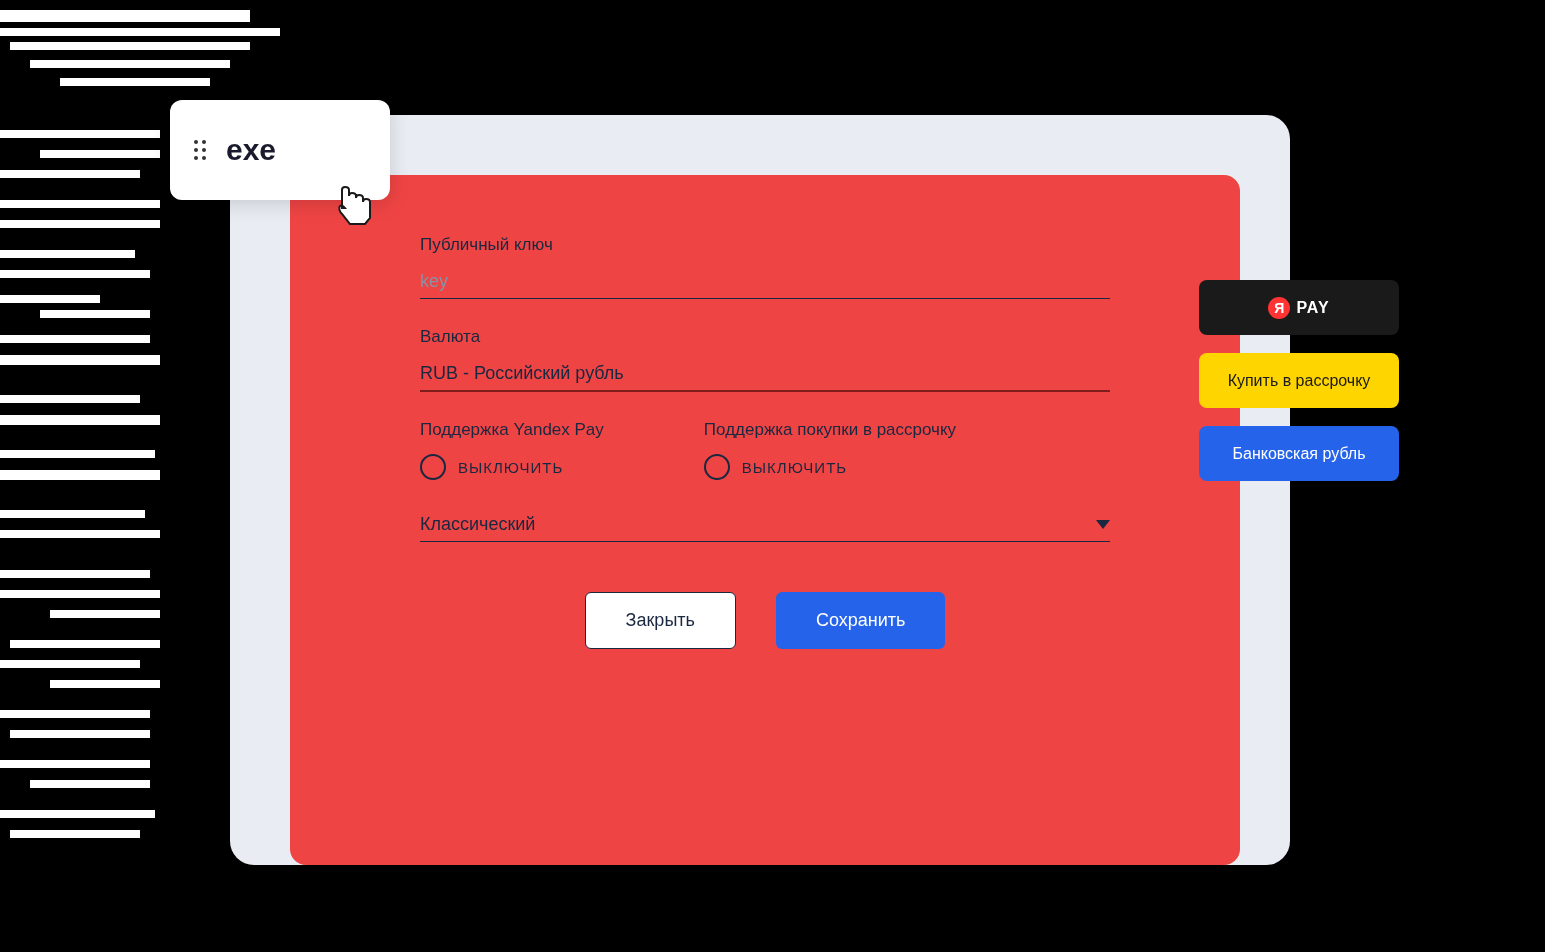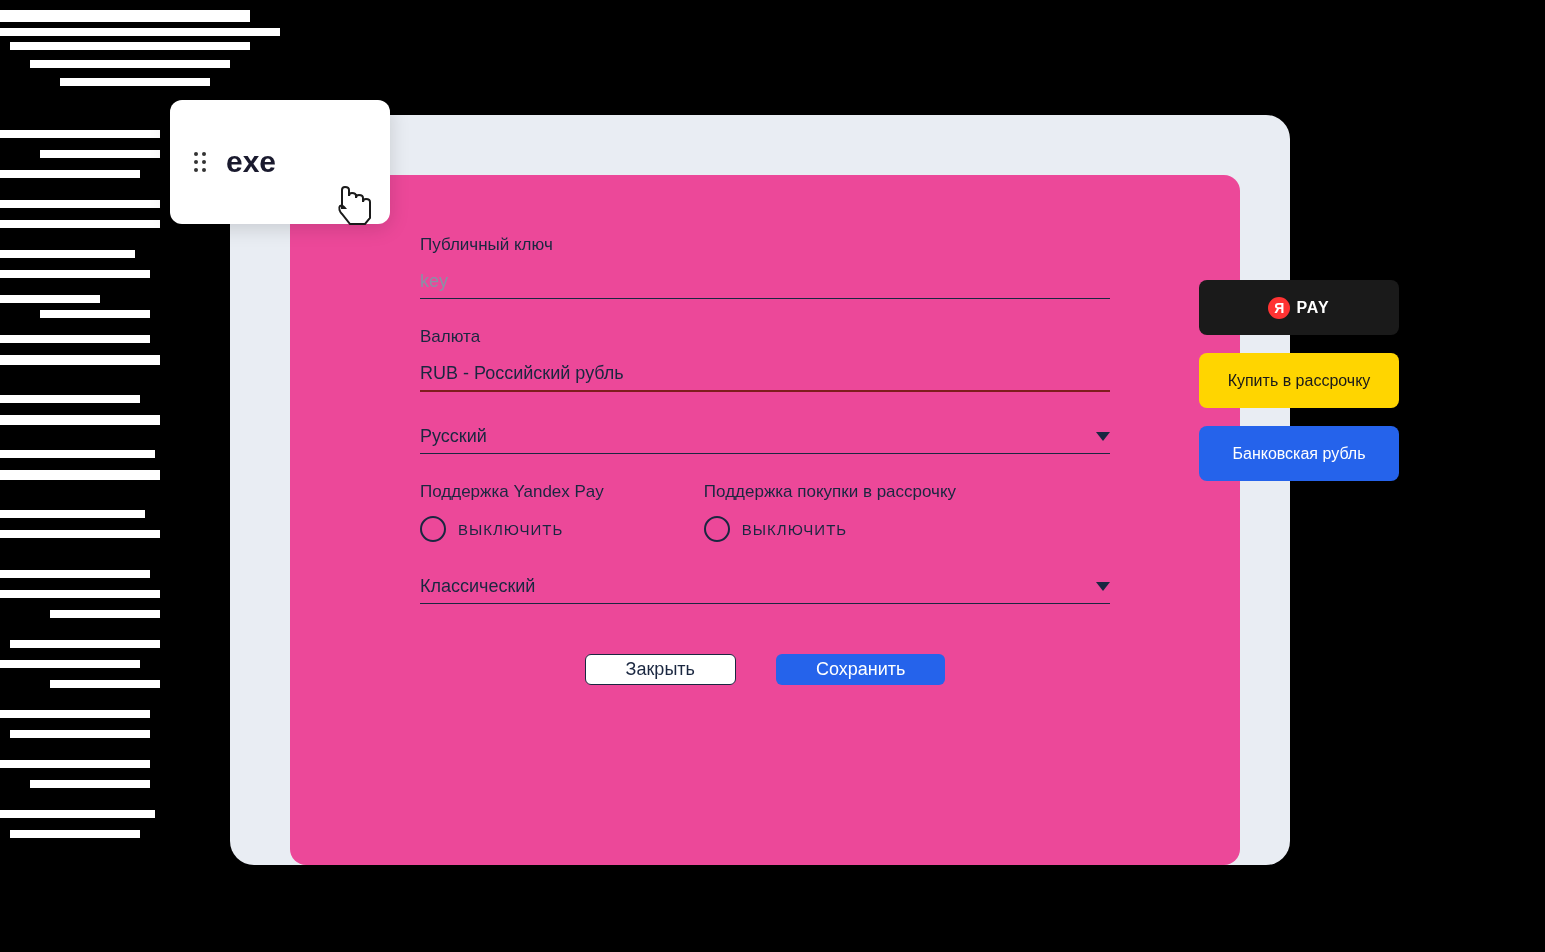--- a/index.html
+++ b/index.html
@@ -15,21 +15,21 @@
   height: 952px;
   position: relative;
   overflow: hidden;
 }
 
 .exe-card {
   position: absolute;
   top: 100px;
   left: 170px;
   width: 220px;
-  height: 124px;
+  height: 100px;
   background: #fff;
   border-radius: 12px;
   box-shadow: 0 4px 20px rgba(0,0,0,0.15);
   display: flex;
   align-items: center;
   padding: 0 24px;
   z-index: 10;
 }
 
 .exe-dots {
@@ -72,21 +72,21 @@
   border-radius: 24px;
   z-index: 2;
 }
 
 .form-panel {
   position: absolute;
   top: 175px;
   left: 290px;
   width: 950px;
   height: 690px;
-  background: #ec4899;
+  background: #ef4444;
   border-radius: 16px;
   z-index: 3;
 }
 
 .form-content {
   padding: 60px 130px 40px 130px;
 }
 
 .field-group {
   margin-bottom: 28px;
@@ -183,21 +183,21 @@
 }
 
 .button-row {
   display: flex;
   justify-content: center;
   gap: 40px;
   margin-top: 50px;
 }
 
 .btn {
-  padding: 4px 40px;
+  padding: 17px 40px;
   font-size: 18px;
   border-radius: 6px;
   cursor: pointer;
   border: none;
   font-family: inherit;
 }
 
 .btn-close {
   background: #fff;
   color: #1a2740;
@@ -336,24 +336,20 @@
       <div class="field-label">Публичный ключ</div>
       <input class="field-input" type="text" placeholder="key" style="">
     </div>
 
     <div class="field-group">
       <div class="field-label">Валюта</div>
       <div class="field-value">RUB - Российский рубль</div>
     </div>
 
     <div class="field-group">
-      <div class="select-row">
-        <span class="select-value">Русский</span>
-        <span class="select-arrow"></span>
-      </div>
     </div>
 
     <div class="toggle-row">
       <div class="toggle-col">
         <div class="toggle-label">Поддержка Yandex Pay</div>
         <div class="toggle-control">
           <span class="radio-circle"></span>
           <span class="toggle-status">выключить</span>
         </div>
       </div>

